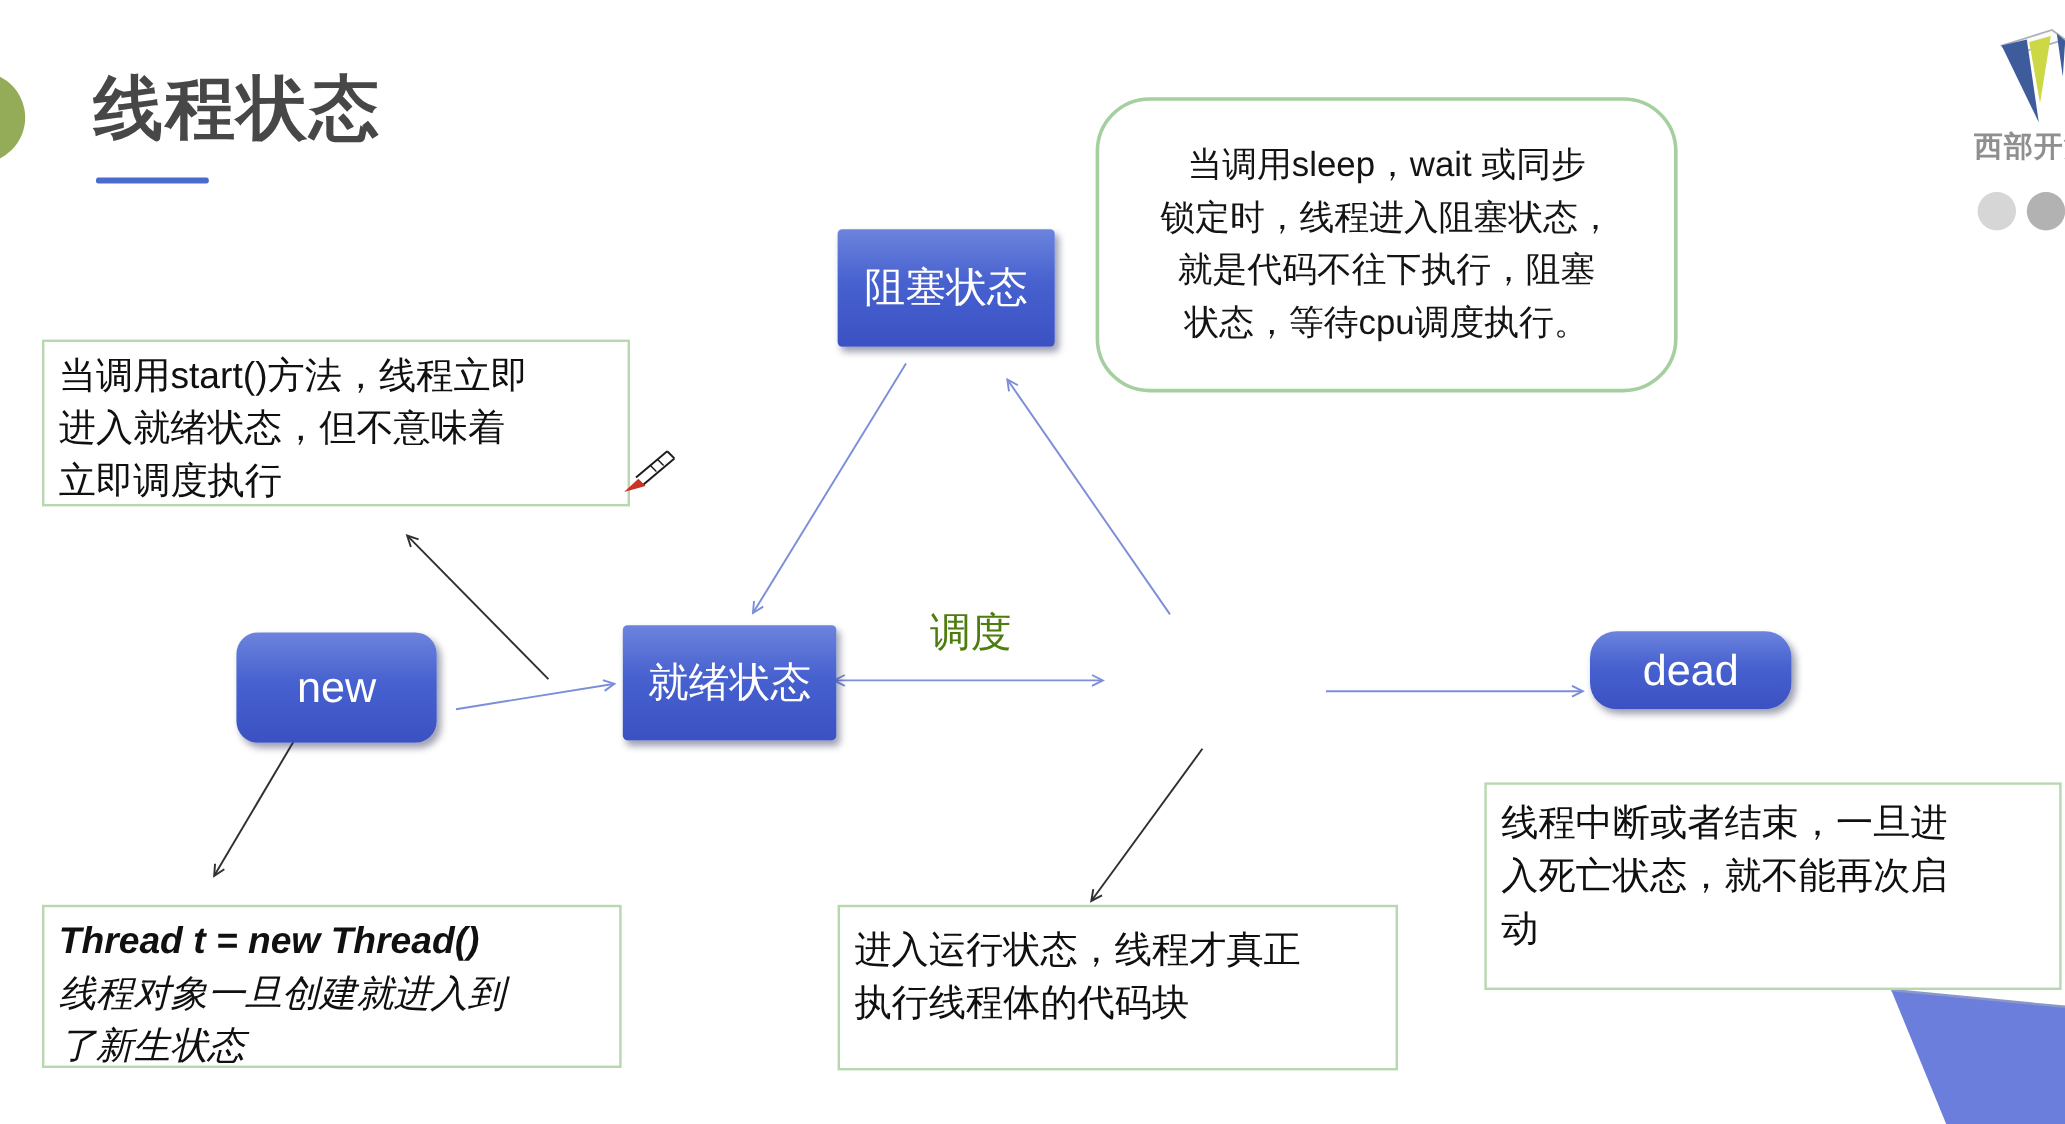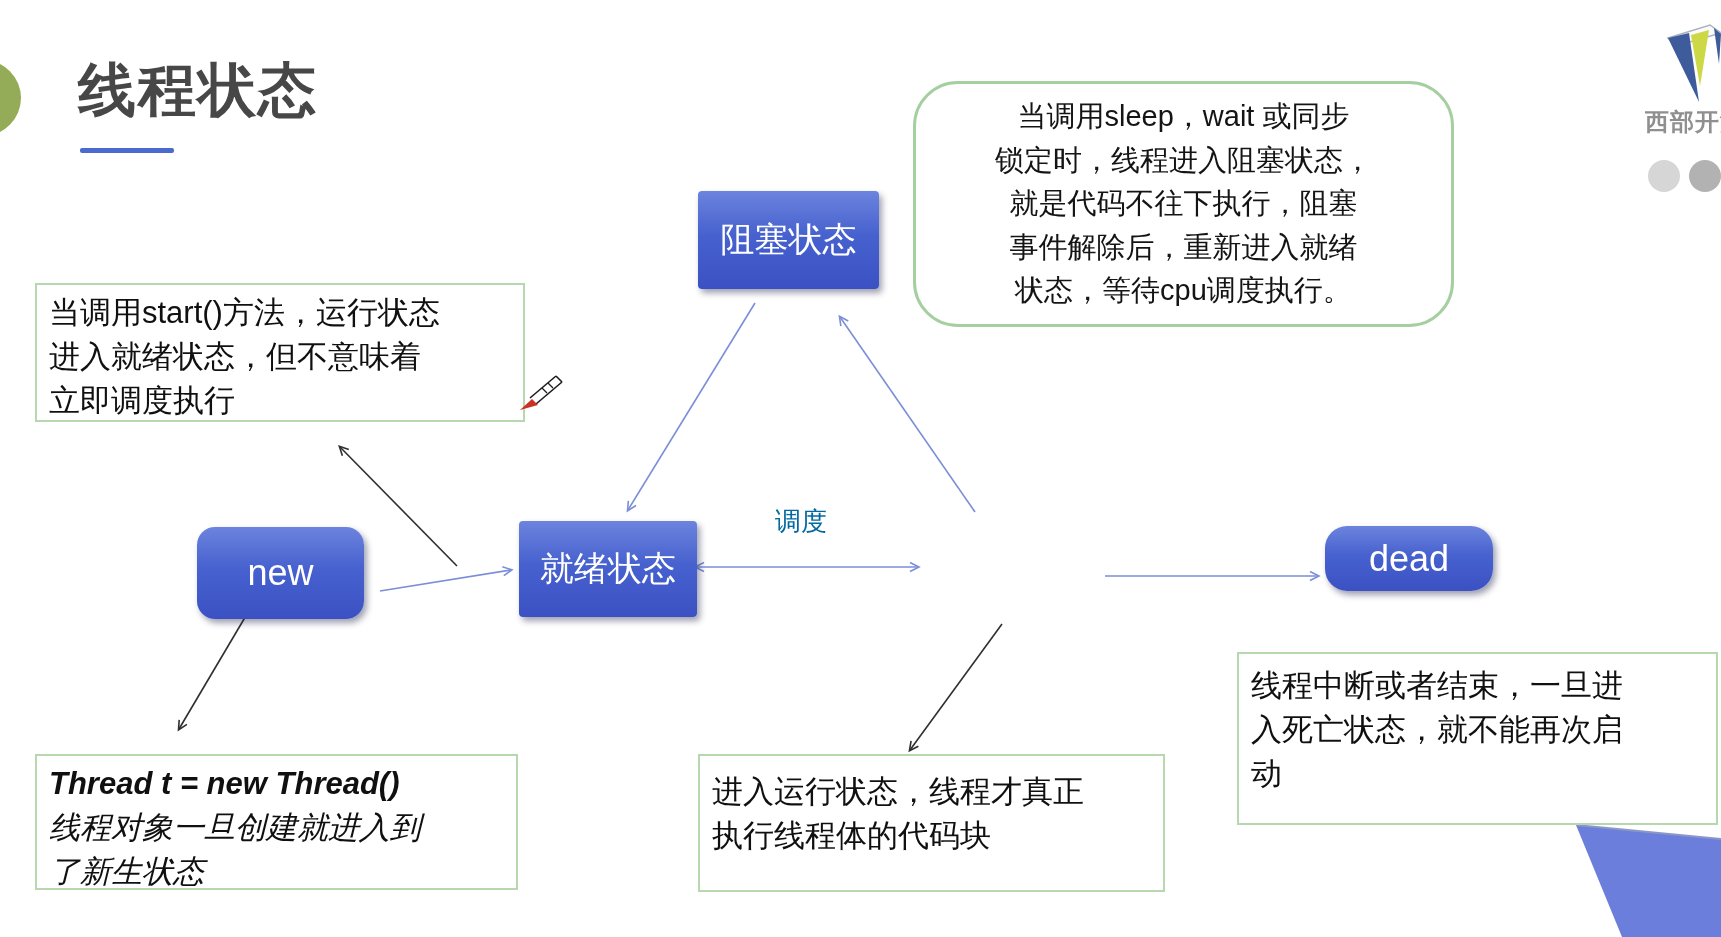--- a/index.html
+++ b/index.html
@@ -30,21 +30,21 @@
     font-size:31px;line-height:1.42;padding:6px 12px;box-sizing:border-box;
   }
   .note .bold-line{font-weight:bold;}
   
   .bubble{
     border:3px solid #a6cfa1;border-radius:45px;background:#ffffff;color:#141414;
     font-size:29px;line-height:1.5;display:flex;flex-direction:column;
     justify-content:center;align-items:center;text-align:center;
     padding:6px 14px;box-sizing:border-box;
   }
-  .edge-label{font-size:26px;color:#0369a1;}
+  .edge-label{font-size:34px;color:#4d7c0f;}
   svg{display:block;}
 </style>
 </head>
 <body>
 
 <div id="stage">
 
   <div class="abs decor-circle" style="left:-55px;top:60px;width:76px;height:76px;"></div>
 
   <div class="abs slide-title" style="left:78px;top:52px;">线程状态</div>
@@ -77,37 +77,36 @@
     <line x1="975" y1="512" x2="840" y2="317" stroke="#7b8ed8" stroke-width="1.6" marker-end="url(#mBlue)"></line>
     <line x1="380" y1="591" x2="511" y2="570" stroke="#7b8ed8" stroke-width="1.6" marker-end="url(#mBlue)"></line>
     <line x1="696" y1="567" x2="918" y2="567" stroke="#7b8ed8" stroke-width="1.6" marker-start="url(#mBlue)" marker-end="url(#mBlue)"></line>
     <line x1="1105" y1="576" x2="1318" y2="576" stroke="#7b8ed8" stroke-width="1.6" marker-end="url(#mBlue)"></line>
 
     <line x1="457" y1="566" x2="340" y2="447" stroke="#2f2f2f" stroke-width="1.6" marker-end="url(#mBlack)"></line>
     <line x1="247" y1="614" x2="179" y2="729" stroke="#2f2f2f" stroke-width="1.6" marker-end="url(#mBlack)"></line>
     <line x1="1002" y1="624" x2="910" y2="750" stroke="#2f2f2f" stroke-width="1.6" marker-end="url(#mBlack)"></line>
   </svg>
 
-  <div class="abs bubble" style="left:913px;top:81px;width:541px;height:246px;">
+  <div class="abs bubble" style="left:913px;top:81px;width:485px;height:246px;">
     <div>当调用sleep，wait 或同步</div>
     <div>锁定时，线程进入阻塞状态，</div>
     <div>就是代码不往下执行，阻塞</div>
-    <div>事件解除后，重新进入就绪</div>
     <div>状态，等待cpu调度执行。</div>
   </div>
 
   <div class="abs state" style="left:698px;top:191px;width:181px;height:98px;">阻塞状态</div>
   <div class="abs state rounded" style="left:197px;top:527px;width:167px;height:92px;">new</div>
   <div class="abs state" style="left:519px;top:521px;width:178px;height:96px;">就绪状态</div>
   <div class="abs state rounded" style="left:1325px;top:526px;width:168px;height:65px;border-radius:22px;">dead</div>
 
   <div class="abs edge-label" style="left:775px;top:504px;">调度</div>
 
   <div class="abs note" style="left:35px;top:283px;width:490px;height:139px;">
-    <div>当调用start()方法，运行状态</div>
+    <div>当调用start()方法，线程立即</div>
     <div>进入就绪状态，但不意味着</div>
     <div>立即调度执行</div>
   </div>
 
   <div class="abs note" style="left:35px;top:754px;width:483px;height:136px;font-style:italic;">
     <div class="bold-line">Thread t = new Thread()</div>
     <div>线程对象一旦创建就进入到</div>
     <div>了新生状态</div>
   </div>
 

